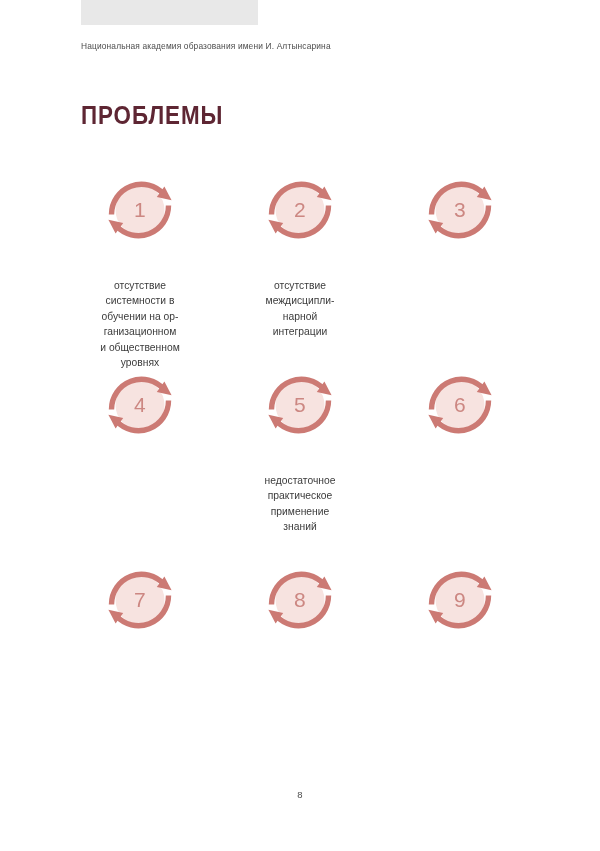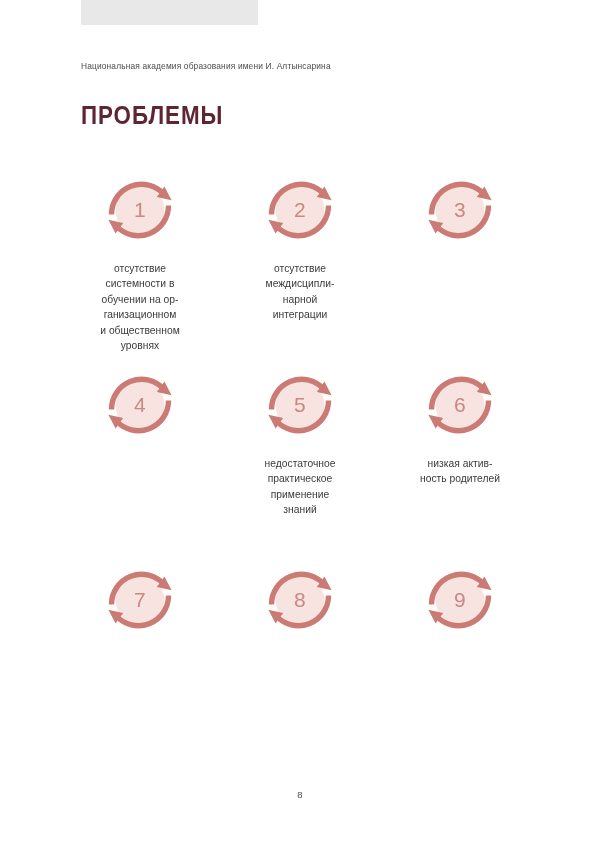--- a/index.html
+++ b/index.html
@@ -35,21 +35,20 @@
   
   .running-head {
     position: absolute;
     left: 81px;
     top: 40px;
     font-size: 8.4px;
     line-height: 12px;
     letter-spacing: 0.15px;
     color: #4d4d4d;
     white-space: nowrap;
-    margin-top: 20px;
   }
 
   
   .page-title {
     position: absolute;
     left: 81px;
     top: 100px;
     font-family: "Liberation Sans Narrow", "Liberation Sans", "DejaVu Sans", sans-serif;
     font-size: 26px;
     font-weight: bold;
@@ -101,21 +100,21 @@
     justify-content: center;
     font-size: 21px;
     font-weight: normal;
     color: #cc8782;
     letter-spacing: 0.5px;
     pointer-events: none;
   }
 
   
   .caption {
-    margin-top: 9px;
+    margin-top: 26px;
     width: 150px;
     text-align: center;
     font-size: 10.3px;
     line-height: 15.4px;
     color: #3b3b3b;
     white-space: pre-line;
   }
 
   
   .folio {
@@ -218,22 +217,20 @@
         <div class="icon-wrap">
           <svg viewBox="0 0 84 84" xmlns="http://www.w3.org/2000/svg">
             <circle cx="42" cy="42" r="24.5" fill="#f7e3e0"></circle>
             <path d="M 13.5 46.5 A 30 30 0 0 1 66 26.5" fill="none" stroke="#cc7a74" stroke-width="5.4" stroke-linecap="butt"></path>
             <path d="M 70.5 37.5 A 30 30 0 0 1 18 57.5" fill="none" stroke="#cc7a74" stroke-width="5.4" stroke-linecap="butt"></path>
             <path d="M 66.4 18.6 L 73.6 32.3 L 58.8 29.0 Z" fill="#cc7a74"></path>
             <path d="M 17.6 65.4 L 10.4 51.7 L 25.2 55.0 Z" fill="#cc7a74"></path>
           </svg>
           <div class="icon-number">6</div>
         </div>
-        <div class="caption">низкая актив-
-ность родителей</div>
       </div>
       <div class="item">
         <div class="icon-wrap">
           <svg viewBox="0 0 84 84" xmlns="http://www.w3.org/2000/svg">
             <circle cx="42" cy="42" r="24.5" fill="#f7e3e0"></circle>
             <path d="M 13.5 46.5 A 30 30 0 0 1 66 26.5" fill="none" stroke="#cc7a74" stroke-width="5.4" stroke-linecap="butt"></path>
             <path d="M 70.5 37.5 A 30 30 0 0 1 18 57.5" fill="none" stroke="#cc7a74" stroke-width="5.4" stroke-linecap="butt"></path>
             <path d="M 66.4 18.6 L 73.6 32.3 L 58.8 29.0 Z" fill="#cc7a74"></path>
             <path d="M 17.6 65.4 L 10.4 51.7 L 25.2 55.0 Z" fill="#cc7a74"></path>
           </svg>

